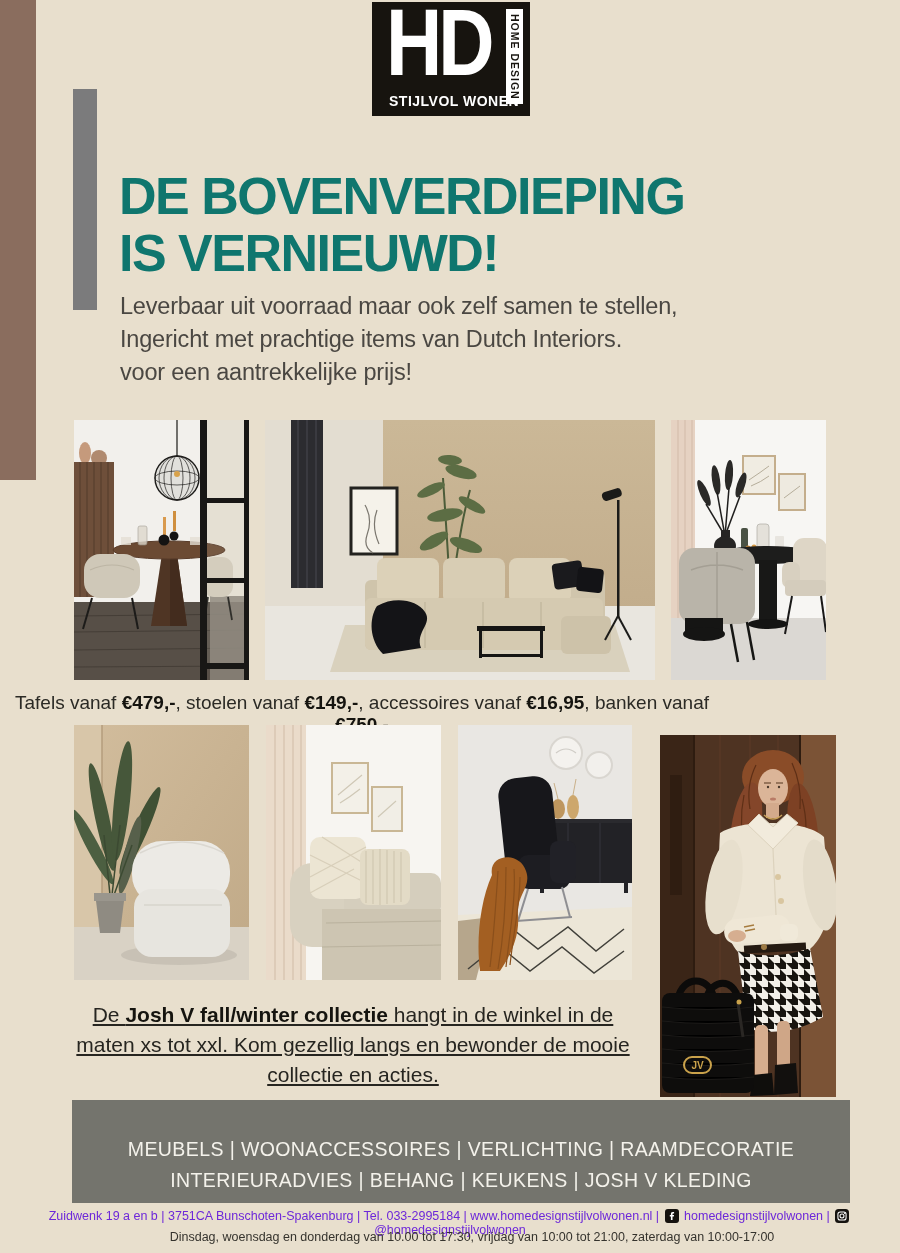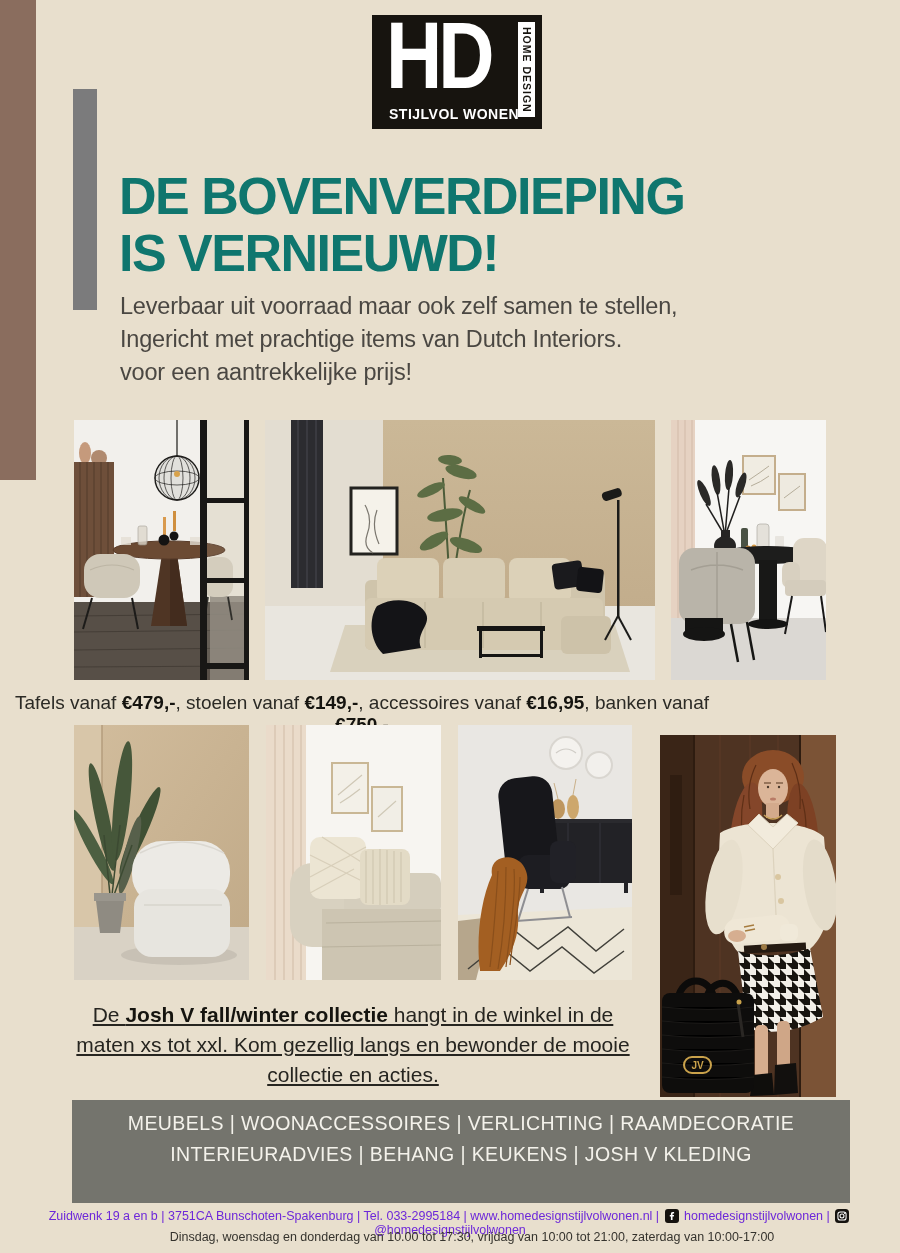--- a/index.html
+++ b/index.html
@@ -3,21 +3,21 @@
 <meta charset="utf-8">
 <style>
   html,body{margin:0;padding:0;background:#d8cfbd;}
   .page{position:relative;width:900px;height:1253px;margin:0 auto;background:#e8dfcd;
         font-family:"Liberation Sans",sans-serif;overflow:hidden;}
   .abs{position:absolute;}
   
   .brown-strip{left:0;top:0;width:36px;height:480px;background:#8a6d5e;}
   .gray-accent{left:73px;top:89px;width:24px;height:221px;background:#7b7b7c;}
   
-  .logo{left:372px;top:15px;width:170px;height:114px;background:#17140f;}
+  .logo{left:372px;top:2px;width:158px;height:114px;background:#17140f;}
   .logo-hd{position:absolute;left:14px;top:-12px;color:#fff;font-size:95px;font-weight:700;
            letter-spacing:-5px;transform:scaleX(0.82);transform-origin:0 0;line-height:1.1;}
   .logo-tag{position:absolute;left:17px;bottom:7px;color:#fff;font-size:14px;font-weight:700;
             letter-spacing:0.5px;white-space:nowrap;}
   .logo-vert{position:absolute;right:7px;top:7px;width:17px;height:95px;background:#fff;
              display:flex;align-items:center;justify-content:center;}
   .logo-vert span{writing-mode:vertical-rl;color:#17140f;font-size:10.5px;font-weight:700;
                   letter-spacing:1px;white-space:nowrap;}
   
   .title{left:119px;top:168px;font-size:52px;line-height:57px;font-weight:700;
@@ -28,21 +28,21 @@
   .photo svg{display:block;width:100%;height:100%;}
   
   .price{left:0;top:692px;width:724px;text-align:center;font-size:19px;color:#2b2a25;}
   .price .b,.note .b{font-weight:700;color:#15140f;}
   
   .note{left:72px;top:1000px;width:562px;text-align:center;font-size:21px;line-height:30px;color:#262520;text-decoration:underline;}
   
   .catbar{left:72px;top:1100px;width:778px;height:103px;background:#74746d;color:#f4f2eb;
           text-align:center;}
   .catbar div{line-height:31px;font-size:19.5px;letter-spacing:0.4px;}
-  .catbar div:first-child{margin-top:8px;}
+  .catbar div:first-child{margin-top:34px;}
   
   .footer1{left:0;top:1209px;width:900px;text-align:center;font-size:12.5px;color:#6d28d9;}
   .footer2{left:0;top:1230px;width:864px;text-align:center;font-size:12.5px;color:#35332d;padding-left:40px;}
   .sicon{width:14px;height:14px;vertical-align:-3px;margin:0 2px;}
 </style>
 </head>
 <body>
 
 <div class="page">
 

